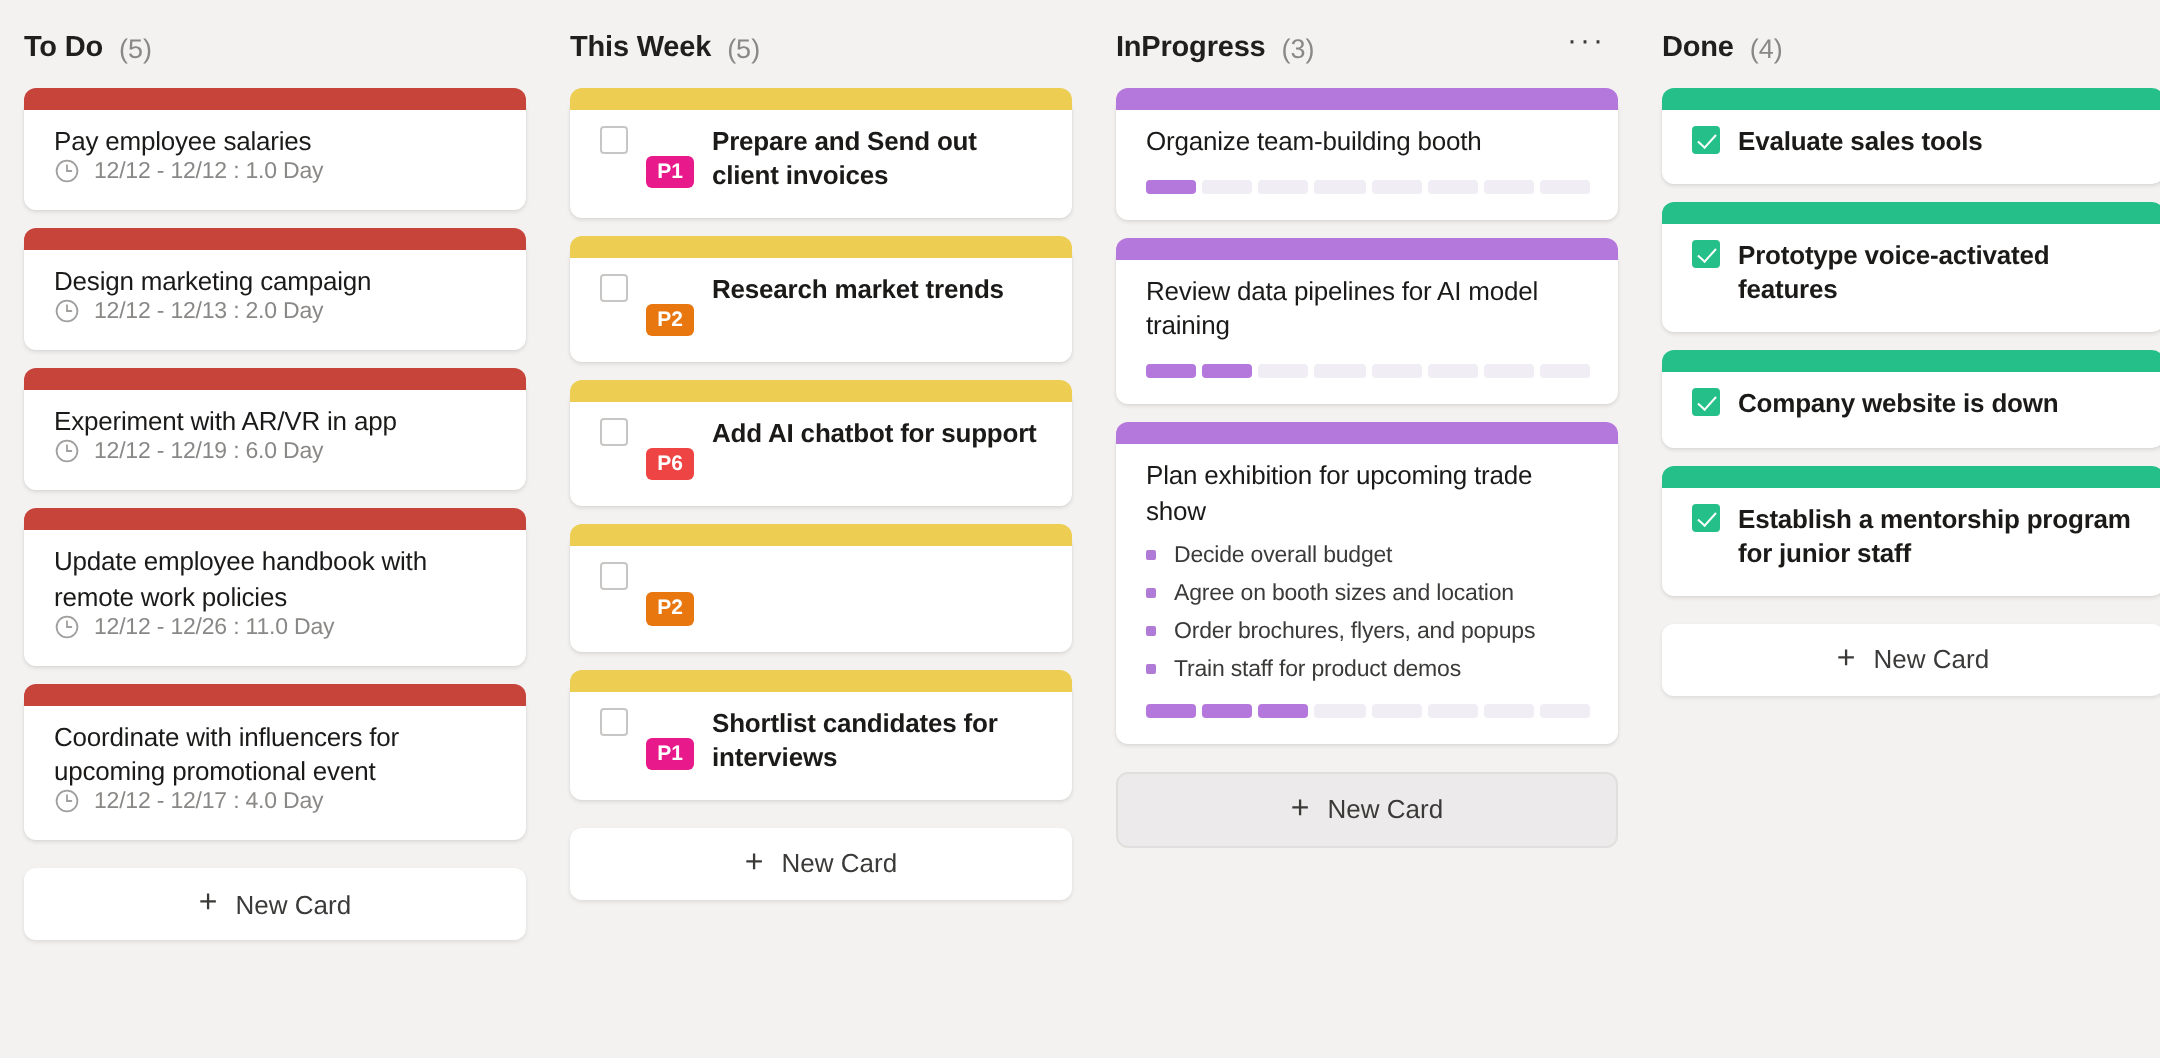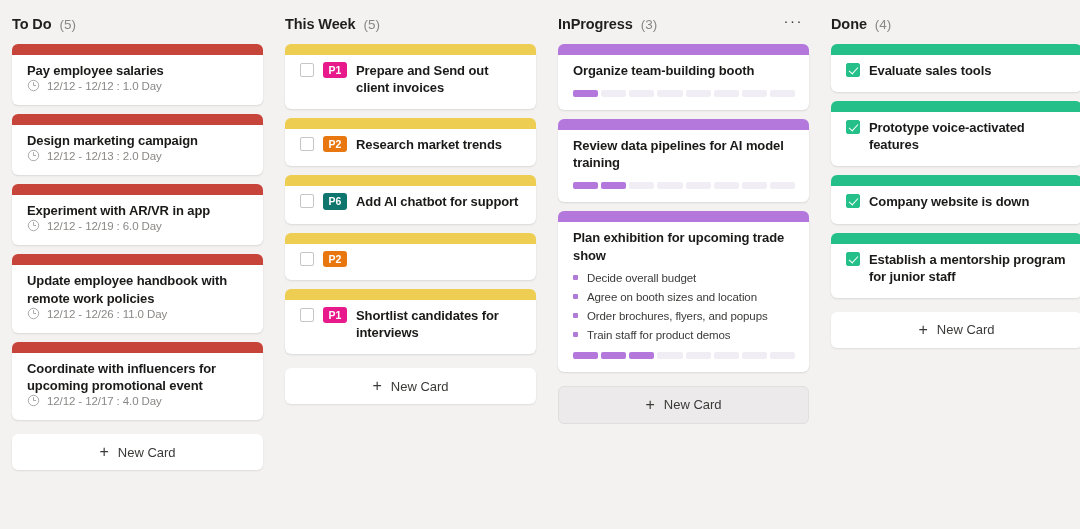--- a/index.html
+++ b/index.html
@@ -69,21 +69,21 @@
     left: 0; right: 0;
     top: -5px;
     height: 11px;
     border-radius: 6px 6px 0 0;
     z-index: 0;
   }
   .card-inner { position: relative; z-index: 1; }
 
   .card-title {
     font-size: 13px;
-    font-weight: bold;
+    font-weight: normal;
     color: #1b1a19;
     line-height: 1.32;
     letter-spacing: -0.1px;
   }
 
   
   .date-row {
     display: flex;
     align-items: flex-end;
     gap: 7px;
@@ -124,21 +124,21 @@
     flex: 0 0 auto;
     display: inline-block;
     min-width: 24px;
     text-align: center;
     font-size: 10.5px;
     font-weight: bold;
     color: #fff;
     border-radius: 3px;
     padding: 2px 4px 2px 4px;
     line-height: 1.15;
-    margin-top: 0px;
+    margin-top: 16px;
   }
   .chk-title {
     font-size: 13px;
     font-weight: bold;
     color: #1b1a19;
     line-height: 1.32;
     letter-spacing: -0.1px;
     padding-top: 0px;
   }
 
@@ -290,21 +290,21 @@
               <span class="prio" style="background: rgb(232, 119, 15);">P2</span>
               <div class="chk-title">Research market trends</div>
             </div>
           </div>
         </div>
         <div class="card">
           <div class="accent" style="background: rgb(237, 205, 82);"></div>
           <div class="card-inner">
             <div class="chk-row">
               <div class="chk"></div>
-              <span class="prio" style="background: #0f766e;">P6</span>
+              <span class="prio" style="background: #ef4444;">P6</span>
               <div class="chk-title">Add AI chatbot for support</div>
             </div>
           </div>
         </div>
         <div class="card">
           <div class="accent" style="background: rgb(237, 205, 82);"></div>
           <div class="card-inner">
             <div class="chk-row">
               <div class="chk"></div>
               <span class="prio" style="background: rgb(232, 119, 15);">P2</span>

